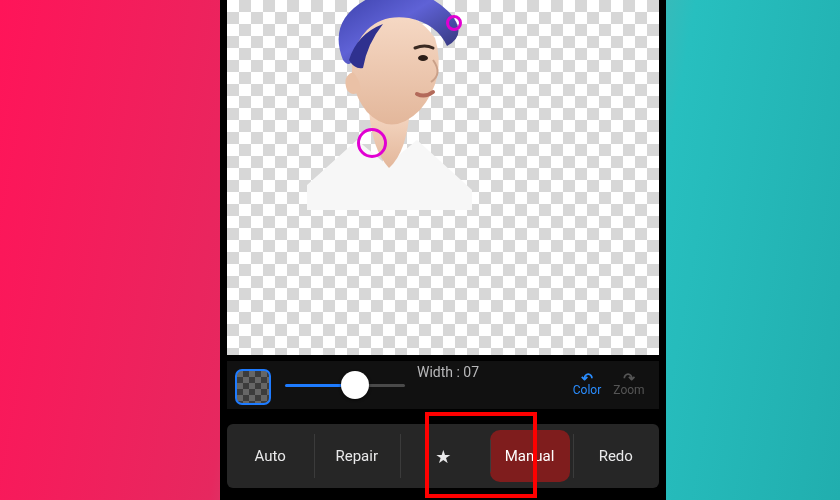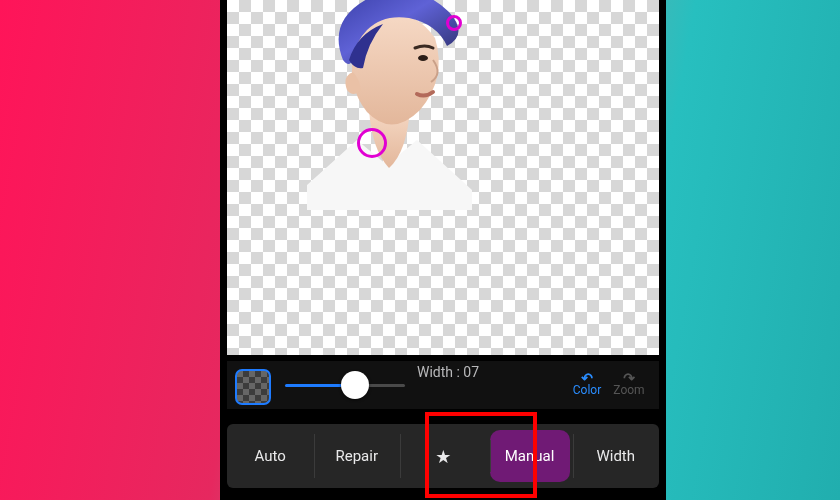--- a/index.html
+++ b/index.html
@@ -36,21 +36,21 @@
   .slider-knob{position:absolute;top:10px;left:114px;width:28px;height:28px;border-radius:50%;background:#fff;box-shadow:0 1px 3px rgba(0,0,0,.6);}
   .width-label{position:absolute;left:190px;top:3px;color:#b9b9bb;font-size:14px;}
   .undo,.redo{position:absolute;top:12px;font-size:12px;text-align:center;width:40px;}
   .undo{right:52px;color:#2a8dff;}
   .redo{right:10px;color:#555;}
   .undo .arc,.redo .arc{display:block;font-size:14px;line-height:10px;font-weight:bold;}
   
   .toolbar{position:absolute;left:7px;top:424px;width:432px;height:64px;background:#262626;border-radius:6px;display:flex;align-items:stretch;}
   .tool{flex:1;display:flex;align-items:center;justify-content:center;color:#e9e9ea;font-size:15px;position:relative;}
   .tool+.tool::before{content:"";position:absolute;left:0;top:10px;bottom:10px;width:1px;background:#3b3b3b;}
-  .tool.selected{background:#701a75;border-radius:10px;color:#fff;flex:0 0 80px;margin:6px 3px;text-align:right;}
+  .tool.selected{background:#7f1d1d;border-radius:10px;color:#fff;flex:0 0 80px;margin:6px 3px;text-align:right;}
   .star{font-size:18px;}
   
   .highlight{position:absolute;border:4px solid #ff0000;pointer-events:none;}
 </style>
 </head>
 <body>
 
 <div class="page-bg"></div>
 
 <div class="phone">
@@ -117,19 +117,19 @@
     <div class="tool">
         <span>Repair</span>
       </div>
     <div class="tool">
         <span class="star">★</span>
       </div>
     <div class="tool selected">
         <span>Manual</span>
       </div>
     <div class="tool">
-        <span>Width</span>
+        <span>Redo</span>
       </div>
   </div>
 
   <div class="highlight" style="left:205px;top:412px;width:104px;height:78px;"></div>
 
 </div>
 
 </body></html>

